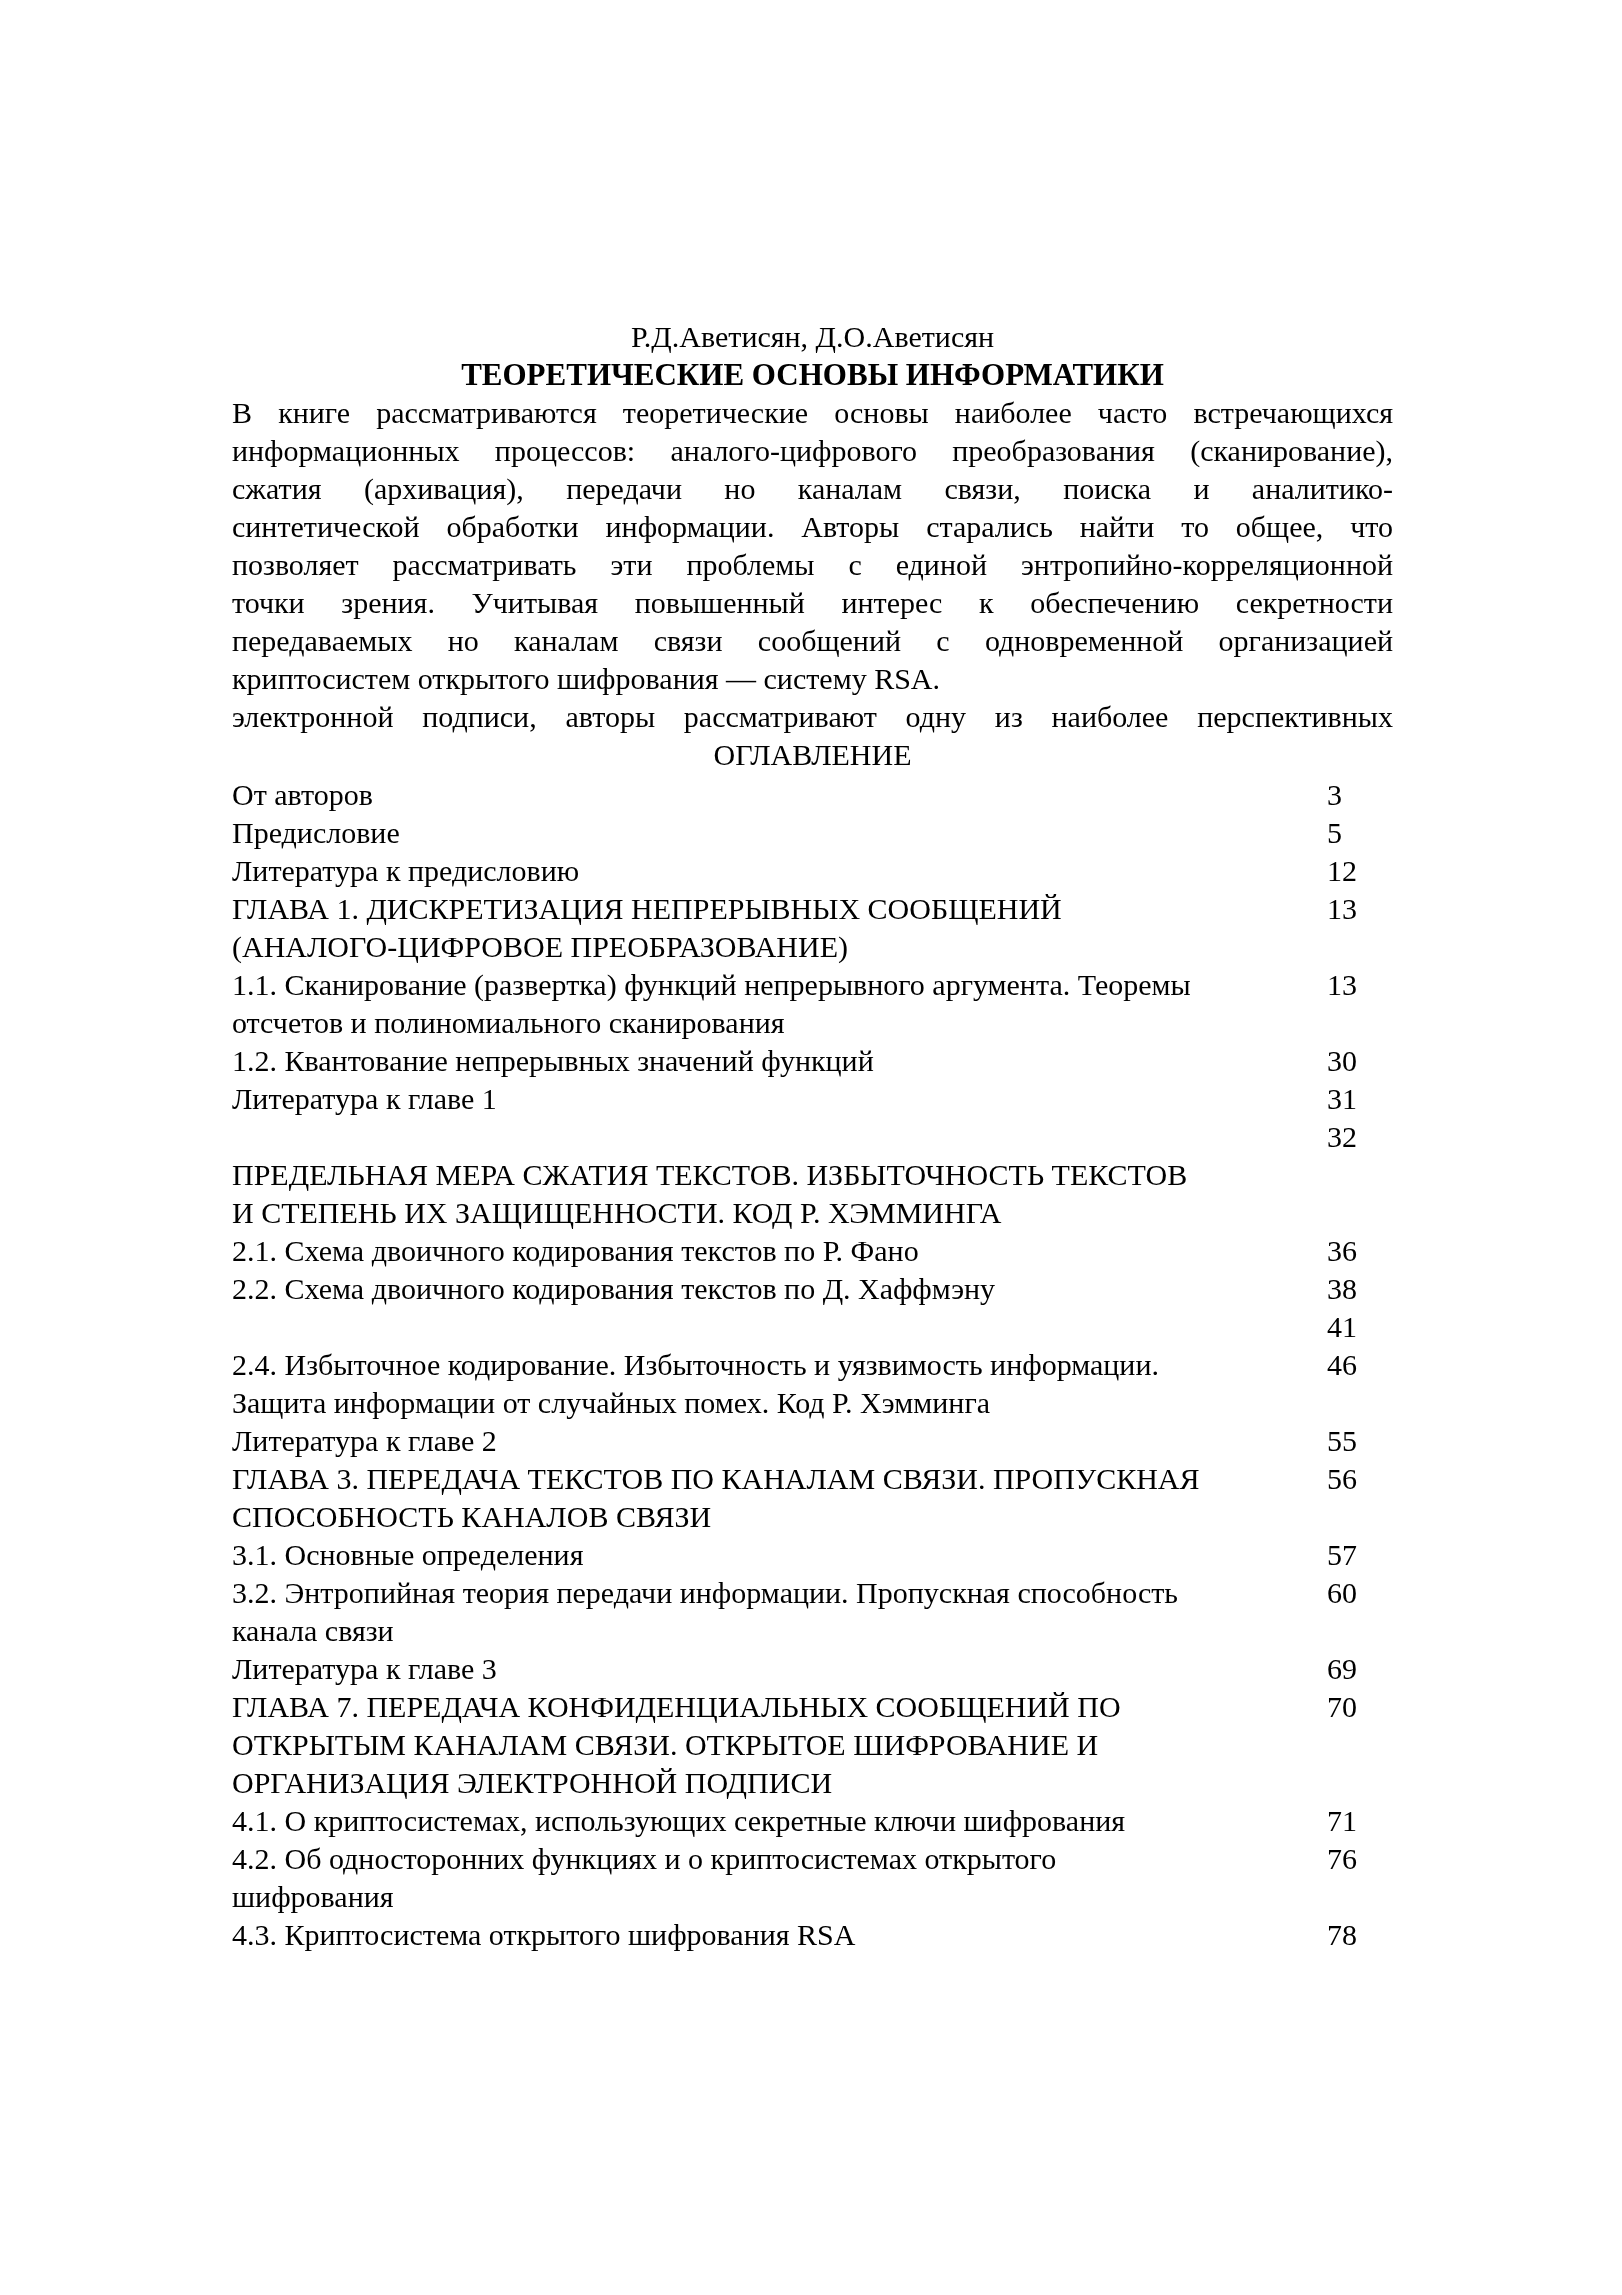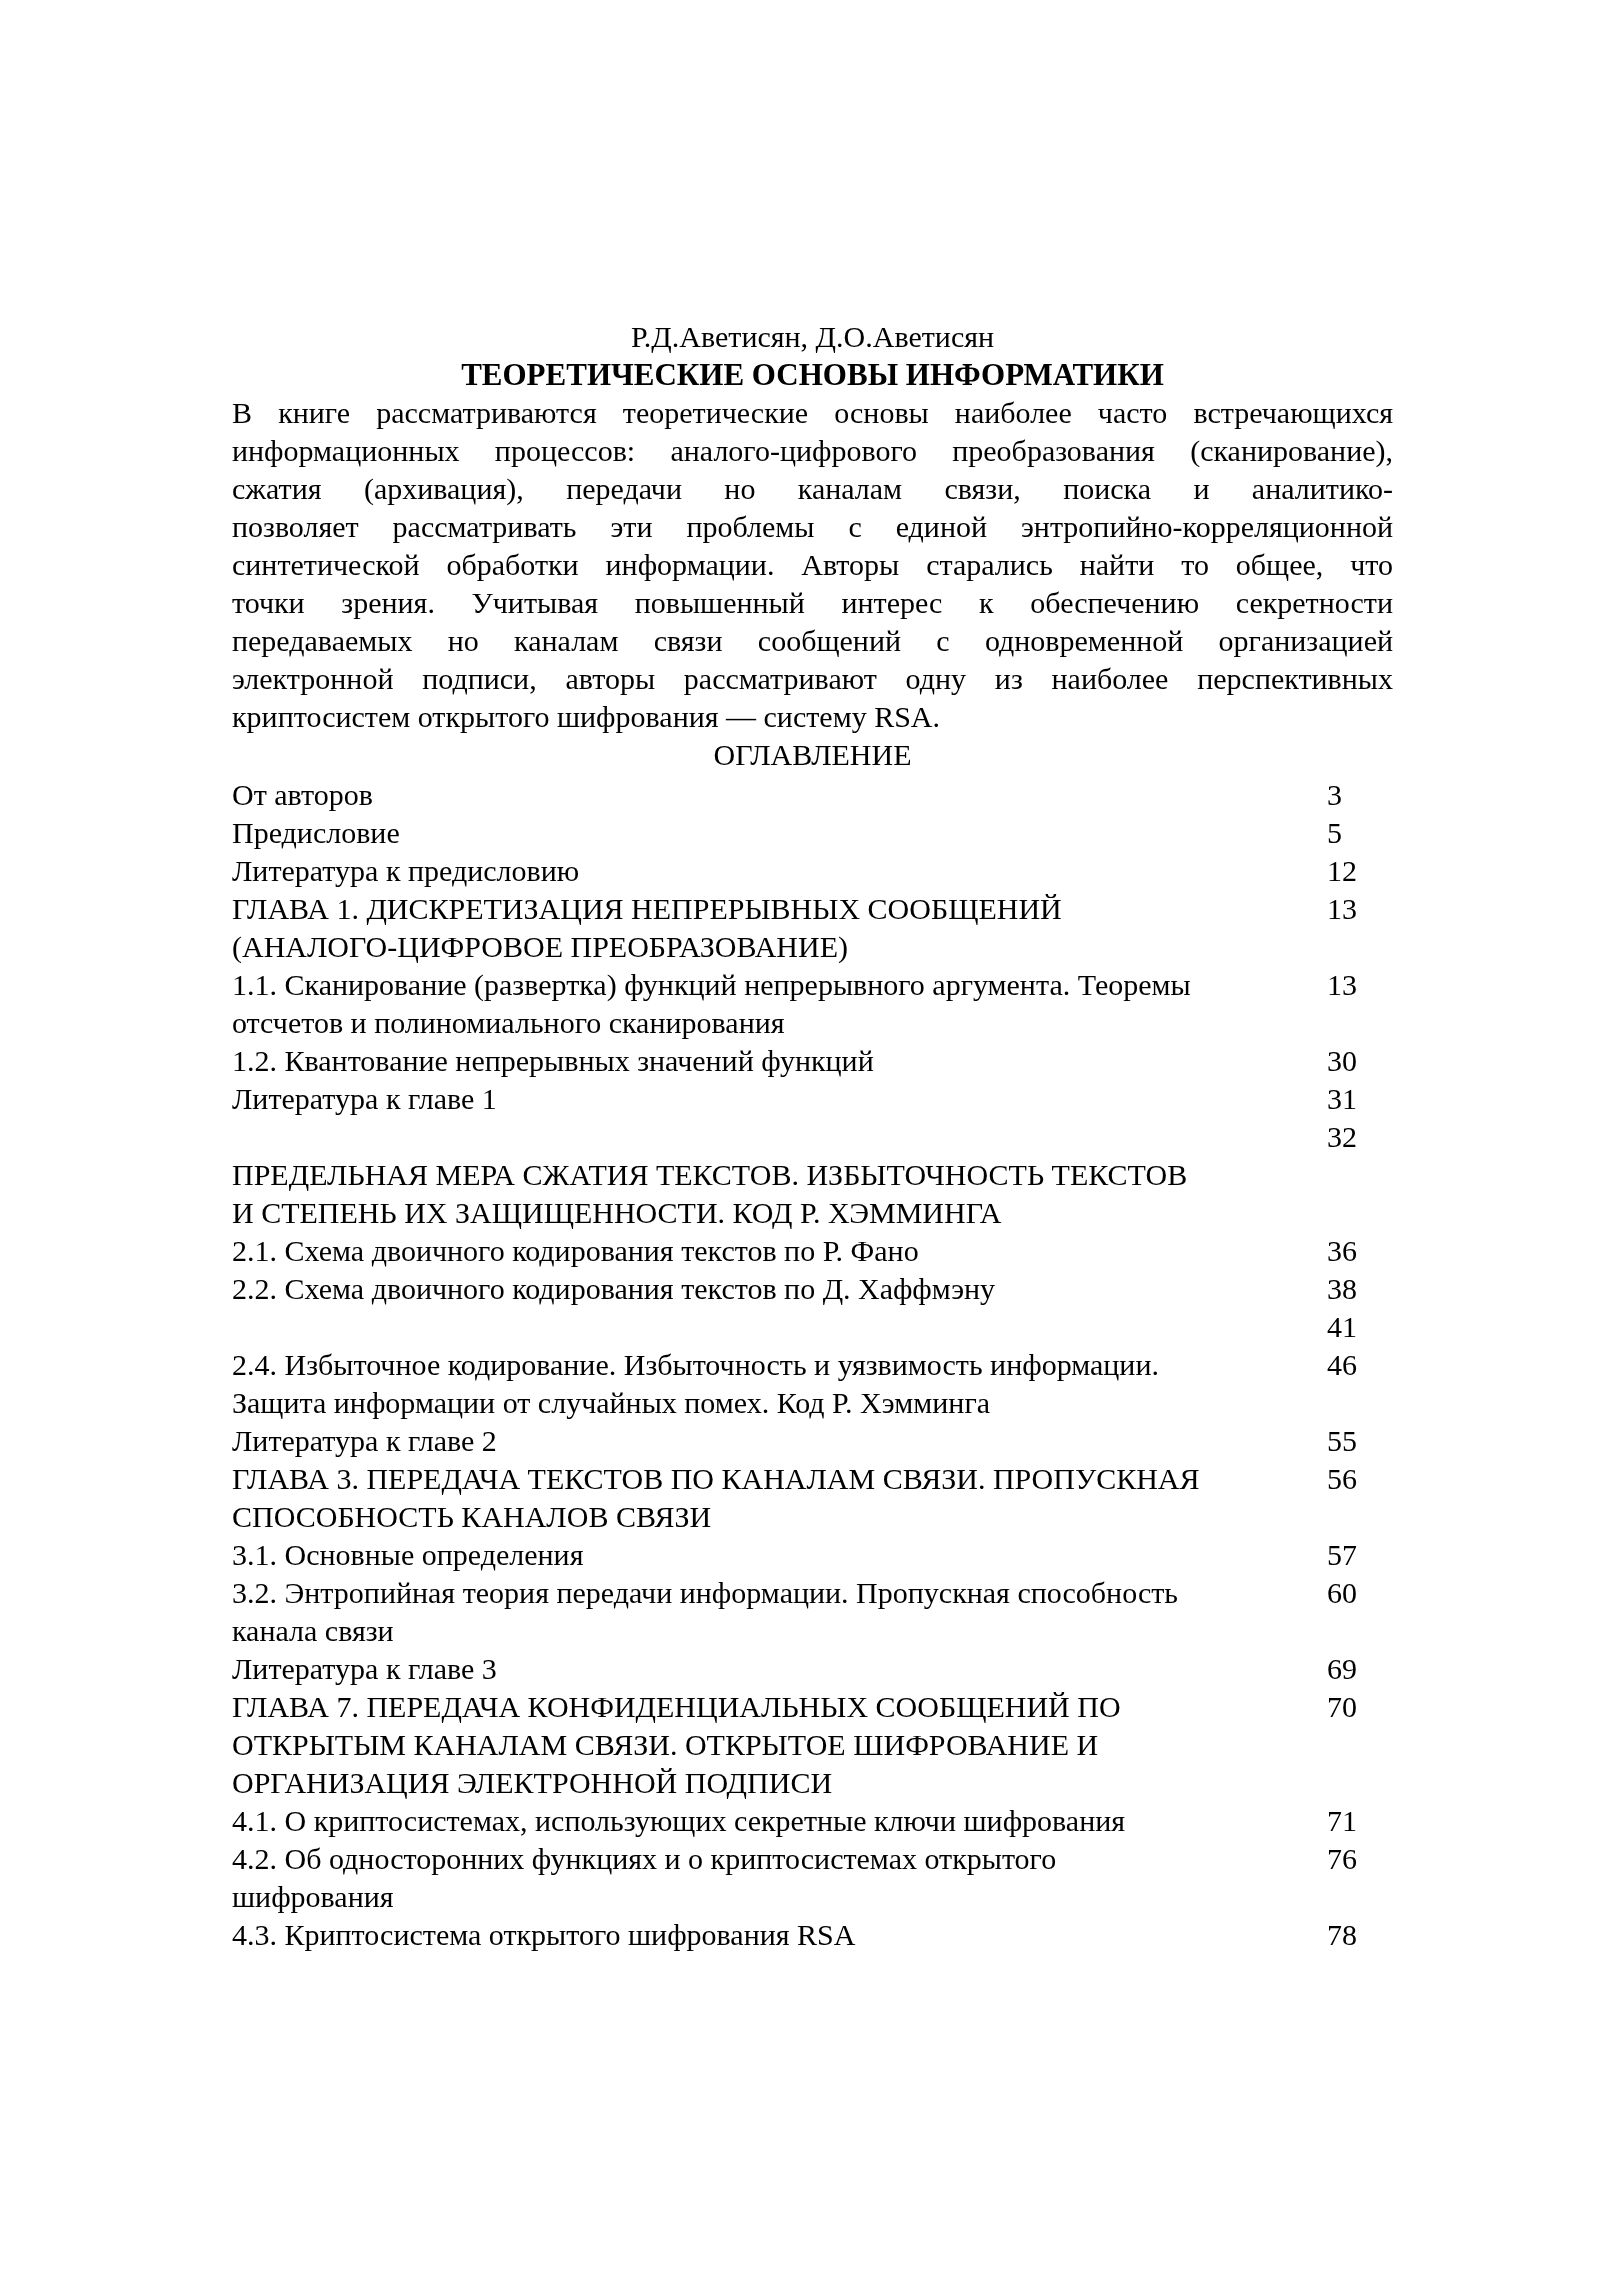--- a/index.html
+++ b/index.html
@@ -75,26 +75,26 @@
 <body>
 
 <div class="page">
   <div class="content">
     <div class="authors">Р.Д.Аветисян, Д.О.Аветисян</div>
     <div class="book-title">ТЕОРЕТИЧЕСКИЕ ОСНОВЫ ИНФОРМАТИКИ</div>
     <div class="abstract">
         <div class="para-line">В книге рассматриваются теоретические основы наиболее часто встречающихся</div>
         <div class="para-line">информационных процессов: аналого-цифрового преобразования (сканирование),</div>
         <div class="para-line">сжатия (архивация), передачи но каналам связи, поиска и аналитико-</div>
+        <div class="para-line">синтетической обработки информации. Авторы старались найти то общее, что</div>
         <div class="para-line">позволяет рассматривать эти проблемы с единой энтропийно-корреляционной</div>
-        <div class="para-line">синтетической обработки информации. Авторы старались найти то общее, что</div>
         <div class="para-line">точки зрения. Учитывая повышенный интерес к обеспечению секретности</div>
         <div class="para-line">передаваемых но каналам связи сообщений с одновременной организацией</div>
+        <div class="para-line last">криптосистем открытого шифрования — систему RSA.</div>
         <div class="para-line">электронной подписи, авторы рассматривают одну из наиболее перспективных</div>
-        <div class="para-line last">криптосистем открытого шифрования — систему RSA.</div>
       </div>
     <div class="toc-heading">ОГЛАВЛЕНИЕ</div>
     <div class="toc">
         <div class="toc-line">
     <span class="toc-text">От авторов</span>
     <span class="toc-page">3</span>
   </div>
         <div class="toc-line">
     <span class="toc-text">Предисловие</span>
     <span class="toc-page">5</span>

